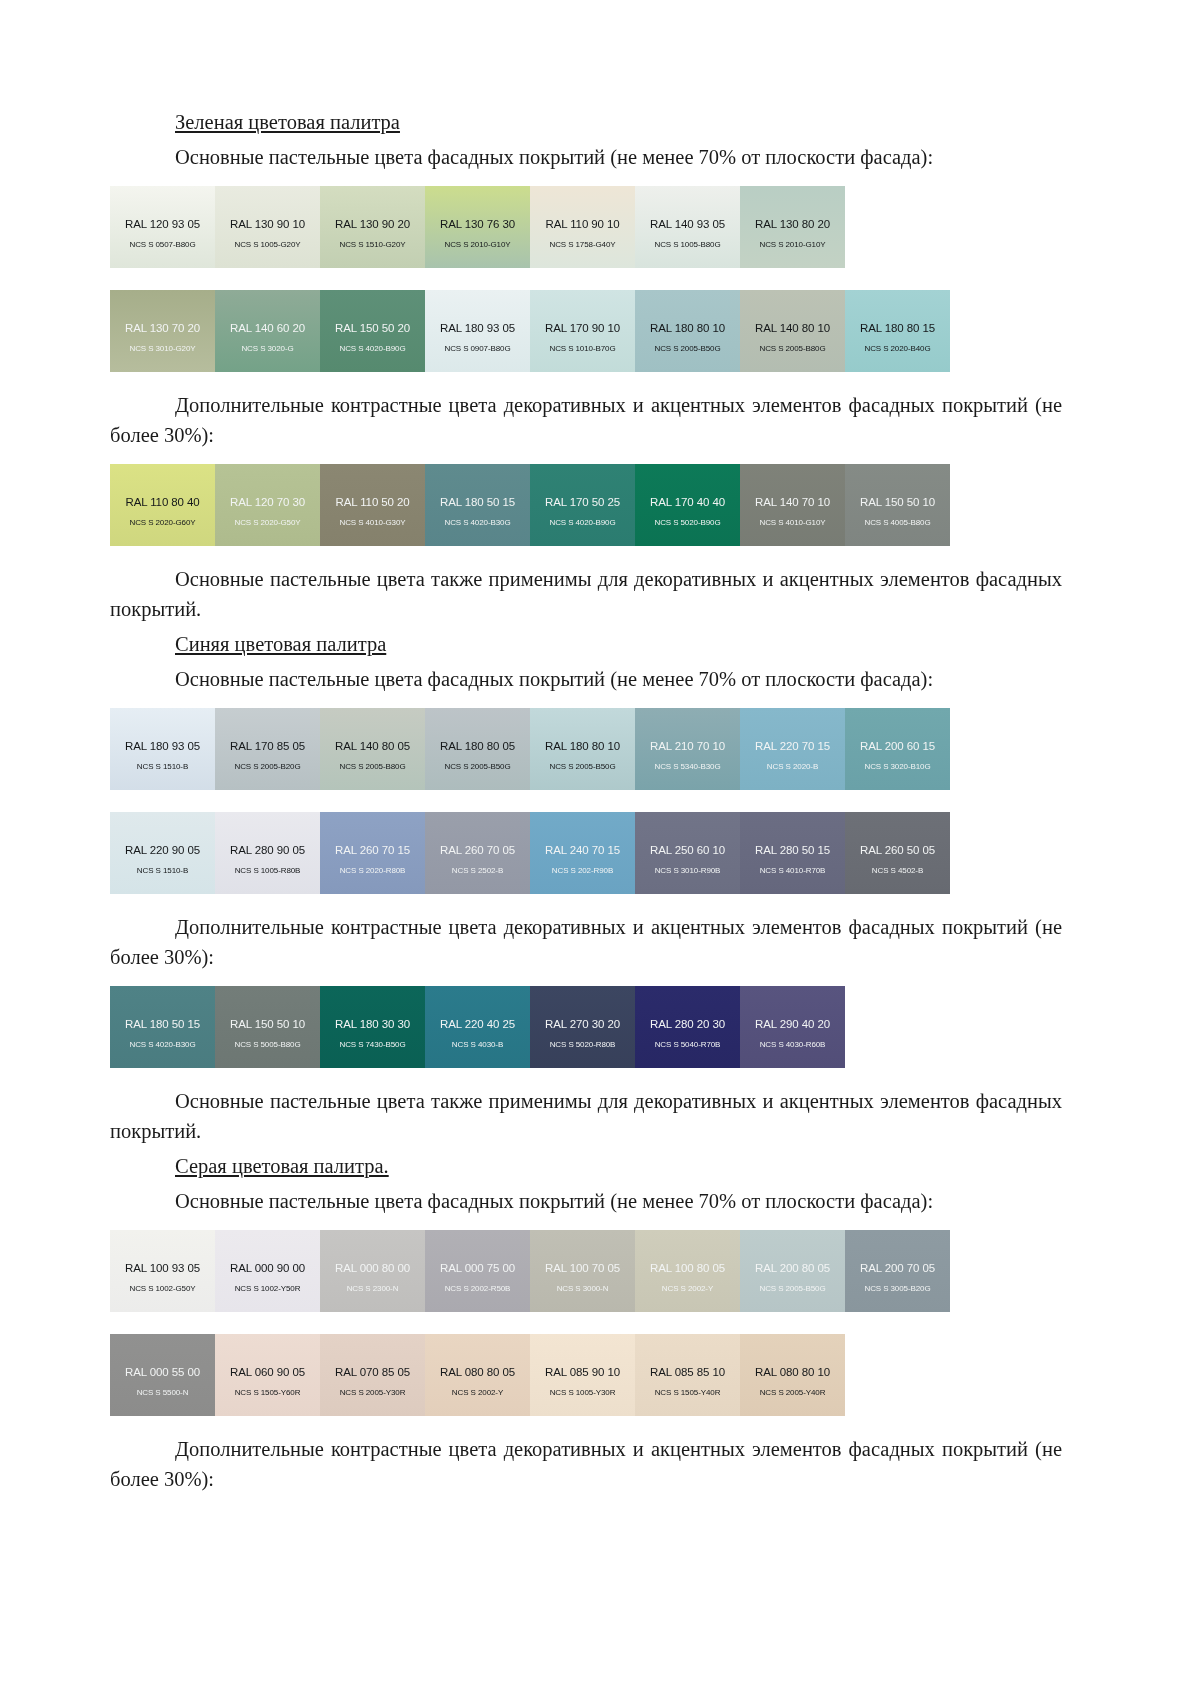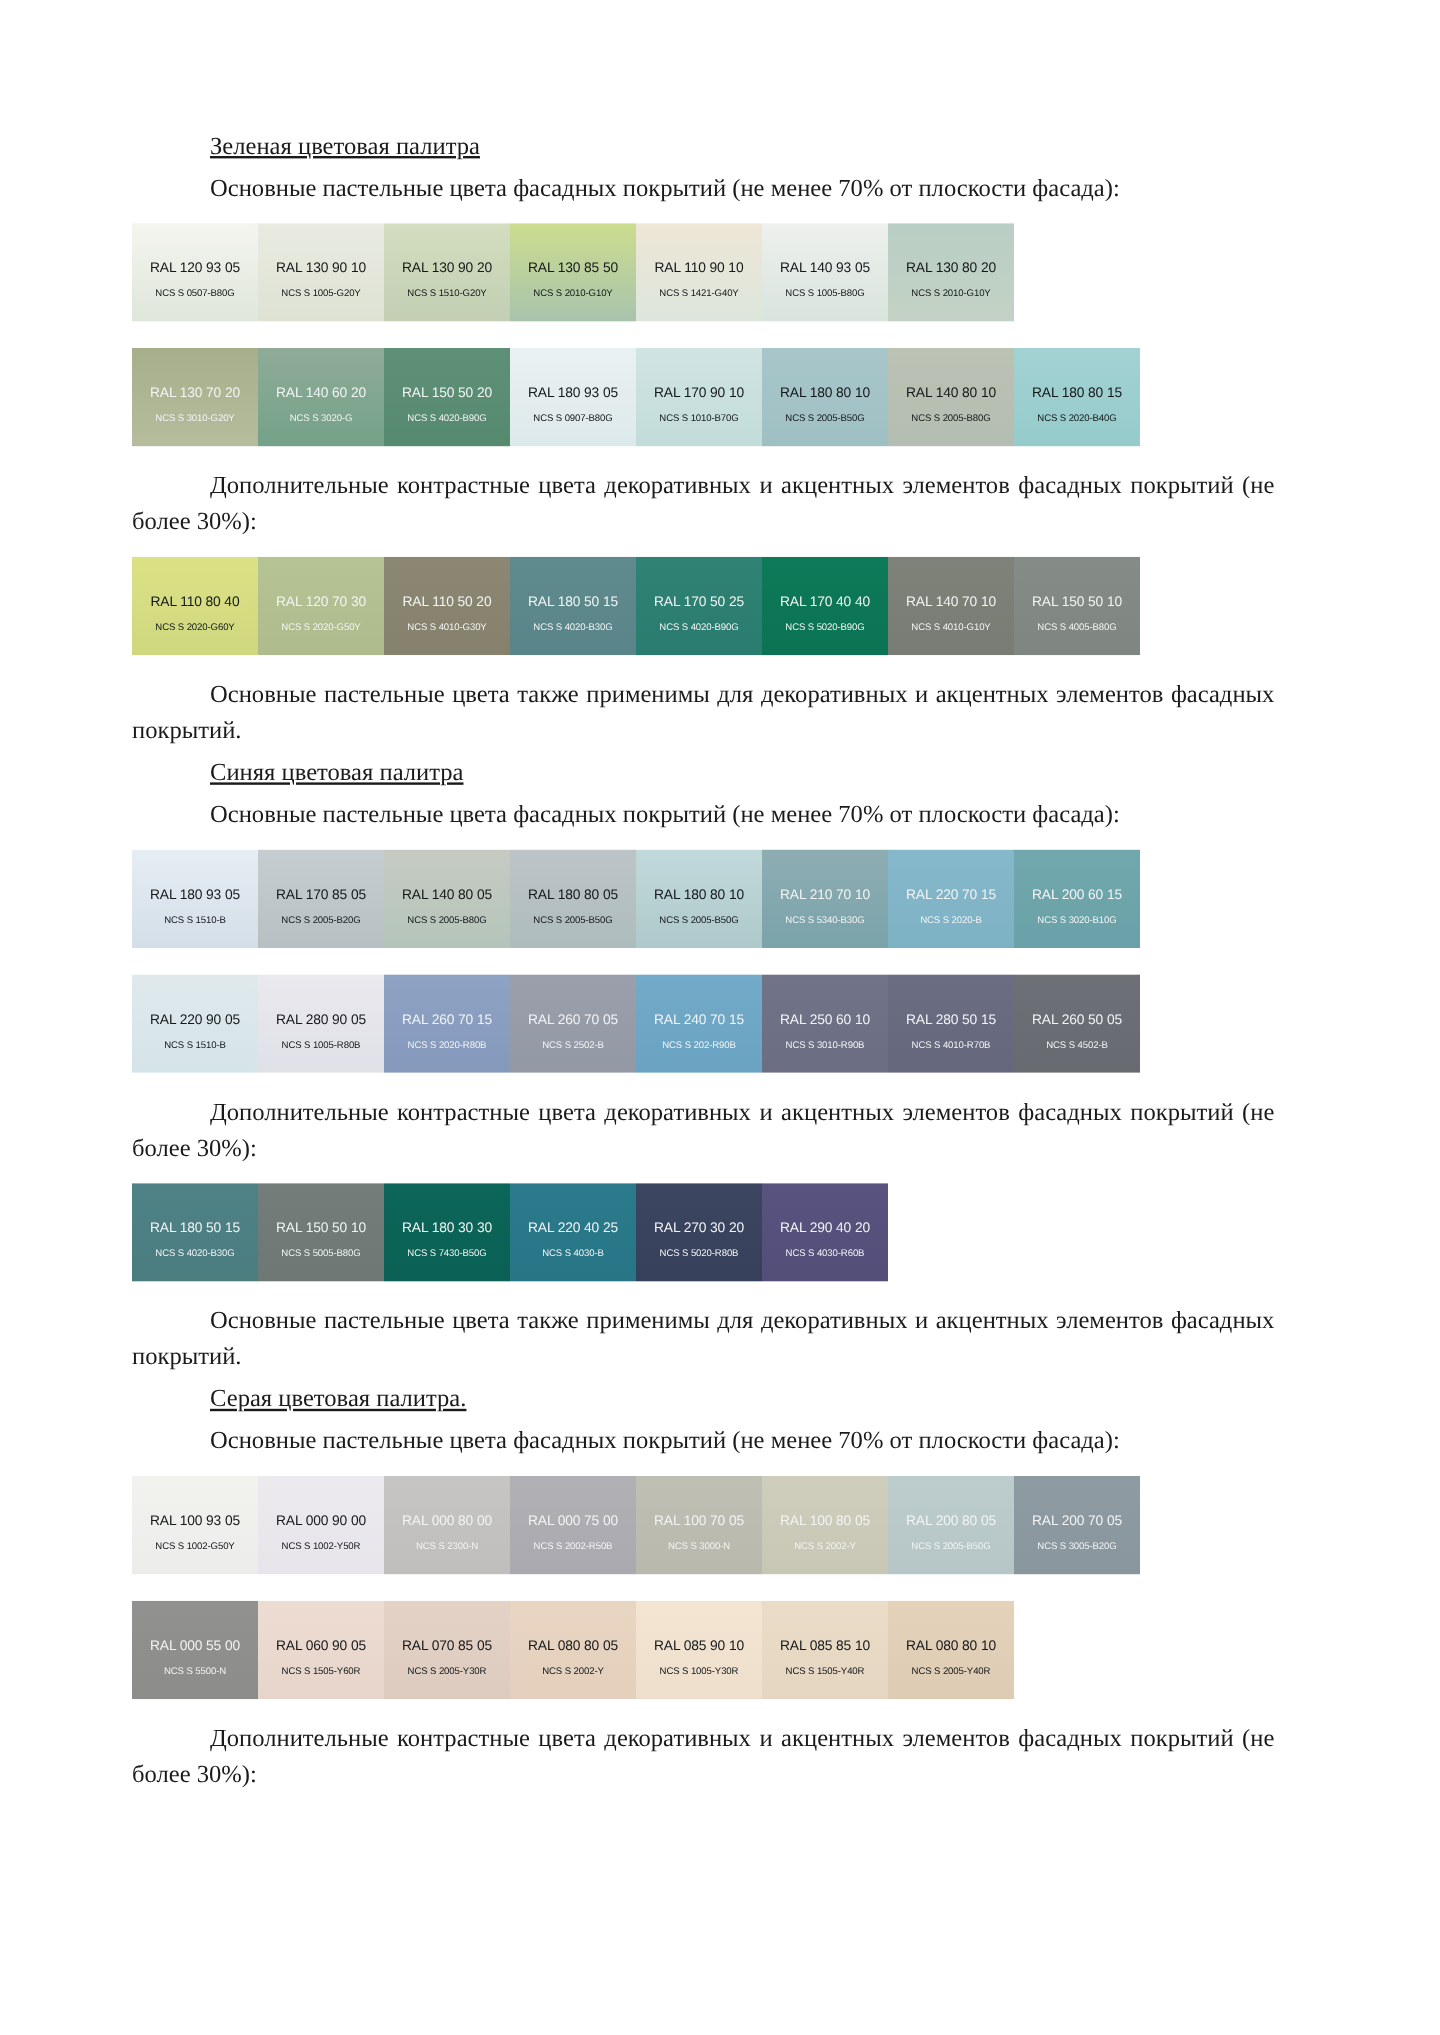--- a/index.html
+++ b/index.html
@@ -118,27 +118,27 @@
           <div class="ral dark-text">RAL 130 90 10</div>
           <div class="ncs dark-text">NCS S 1005-G20Y</div>
         </div>
         <div class="swatch">
           <div class="grad" style="background: linear-gradient(rgb(212, 221, 192) 0%, rgb(194, 207, 178) 100%);"></div>
           <div class="ral dark-text">RAL 130 90 20</div>
           <div class="ncs dark-text">NCS S 1510-G20Y</div>
         </div>
         <div class="swatch">
           <div class="grad" style="background: linear-gradient(rgb(204, 221, 142) 0%, rgb(168, 195, 173) 100%);"></div>
-          <div class="ral dark-text">RAL 130 85 50</div>
+          <div class="ral dark-text">RAL 130 76 30</div>
           <div class="ncs dark-text">NCS S 2010-G10Y</div>
         </div>
         <div class="swatch">
           <div class="grad" style="background: linear-gradient(rgb(238, 230, 214) 0%, rgb(221, 230, 220) 100%);"></div>
           <div class="ral dark-text">RAL 110 90 10</div>
-          <div class="ncs dark-text">NCS S 1421-G40Y</div>
+          <div class="ncs dark-text">NCS S 1758-G40Y</div>
         </div>
         <div class="swatch">
           <div class="grad" style="background: linear-gradient(rgb(238, 240, 236) 0%, rgb(216, 228, 221) 100%);"></div>
           <div class="ral dark-text">RAL 140 93 05</div>
           <div class="ncs dark-text">NCS S 1005-B80G</div>
         </div>
         <div class="swatch">
           <div class="grad" style="background: linear-gradient(rgb(185, 206, 196) 0%, rgb(195, 210, 196) 100%);"></div>
           <div class="ral dark-text">RAL 130 80 20</div>
           <div class="ncs dark-text">NCS S 2010-G10Y</div>
@@ -348,20 +348,25 @@
           <div class="grad" style="background: linear-gradient(rgb(43, 123, 140) 0%, rgb(39, 117, 133) 100%);"></div>
           <div class="ral light-text">RAL 220 40 25</div>
           <div class="ncs light-text">NCS S 4030-B</div>
         </div>
         <div class="swatch">
           <div class="grad" style="background: linear-gradient(rgb(60, 70, 97) 0%, rgb(55, 64, 90) 100%);"></div>
           <div class="ral light-text">RAL 270 30 20</div>
           <div class="ncs light-text">NCS S 5020-R80B</div>
         </div>
         <div class="swatch">
+          <div class="grad" style="background: linear-gradient(rgb(43, 43, 107) 0%, rgb(39, 39, 100) 100%);"></div>
+          <div class="ral light-text">RAL 280 20 30</div>
+          <div class="ncs light-text">NCS S 5040-R70B</div>
+        </div>
+        <div class="swatch">
           <div class="grad" style="background: linear-gradient(rgb(88, 84, 127) 0%, rgb(82, 78, 120) 100%);"></div>
           <div class="ral light-text">RAL 290 40 20</div>
           <div class="ncs light-text">NCS S 4030-R60B</div>
         </div>
       </div>
     <div class="spacer-18"></div>
     <div class="para">Основные пастельные цвета также применимы для декоративных и акцентных элементов фасадных покрытий.</div>
 
     <div class="spacer-6"></div>
     <div class="heading">Серая цветовая палитра.</div>

